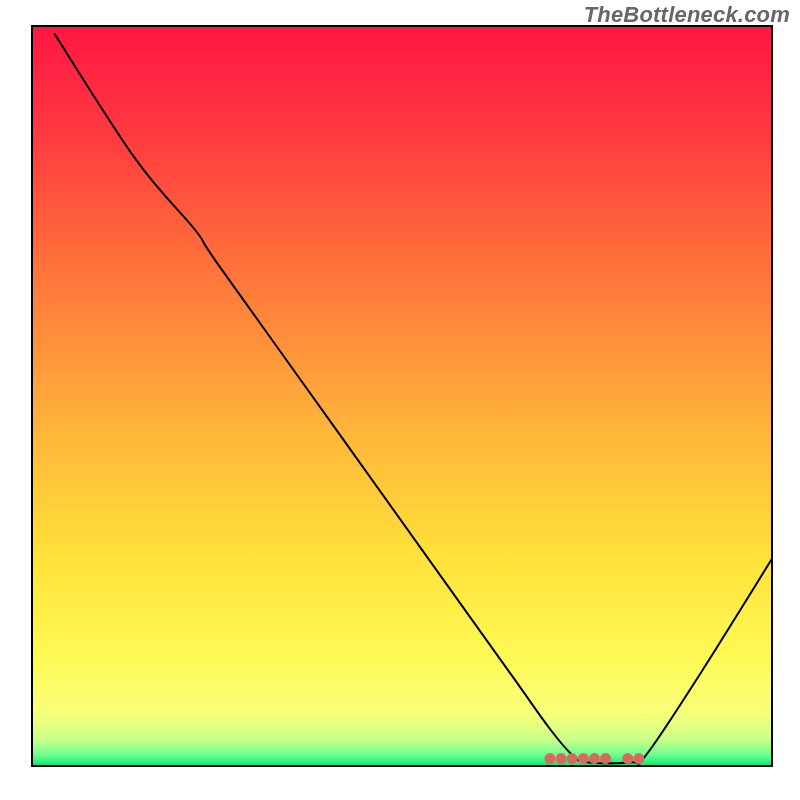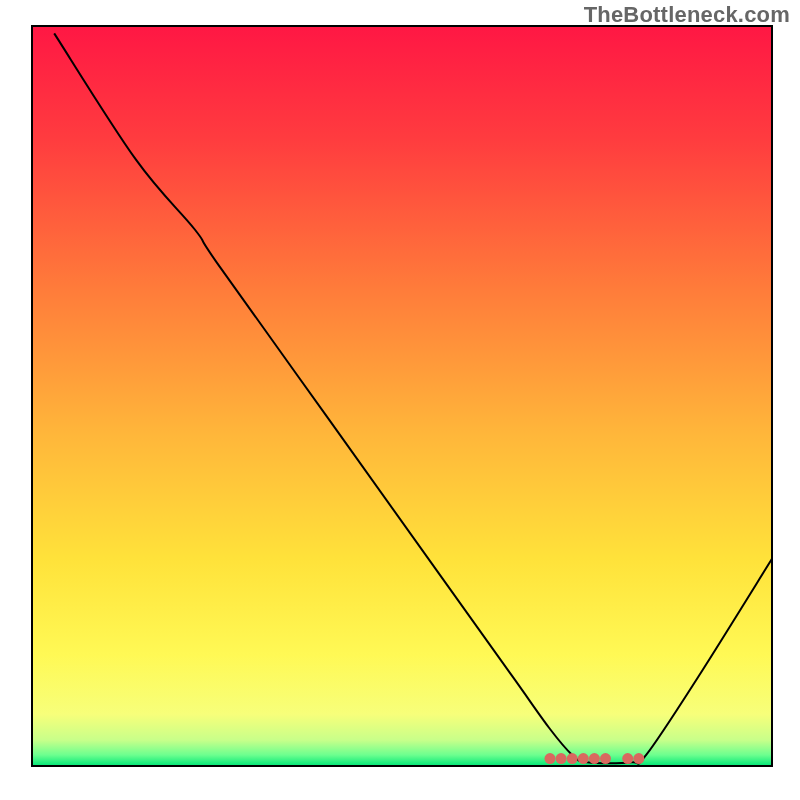--- a/index.html
+++ b/index.html
@@ -7,20 +7,21 @@
     padding: 0;
     width: 800px;
     height: 800px;
     background: #ffffff;
     font-family: Arial, Helvetica, sans-serif;
   }
   .chart-container {
     position: relative;
     width: 800px;
     height: 800px;
+    font-style: italic;
   }
   .watermark {
     position: absolute;
     top: 2px;
     right: 10px;
     font-size: 22px;
     font-weight: bold;
     color: #666666;
     z-index: 10;
     letter-spacing: 0.2px;

